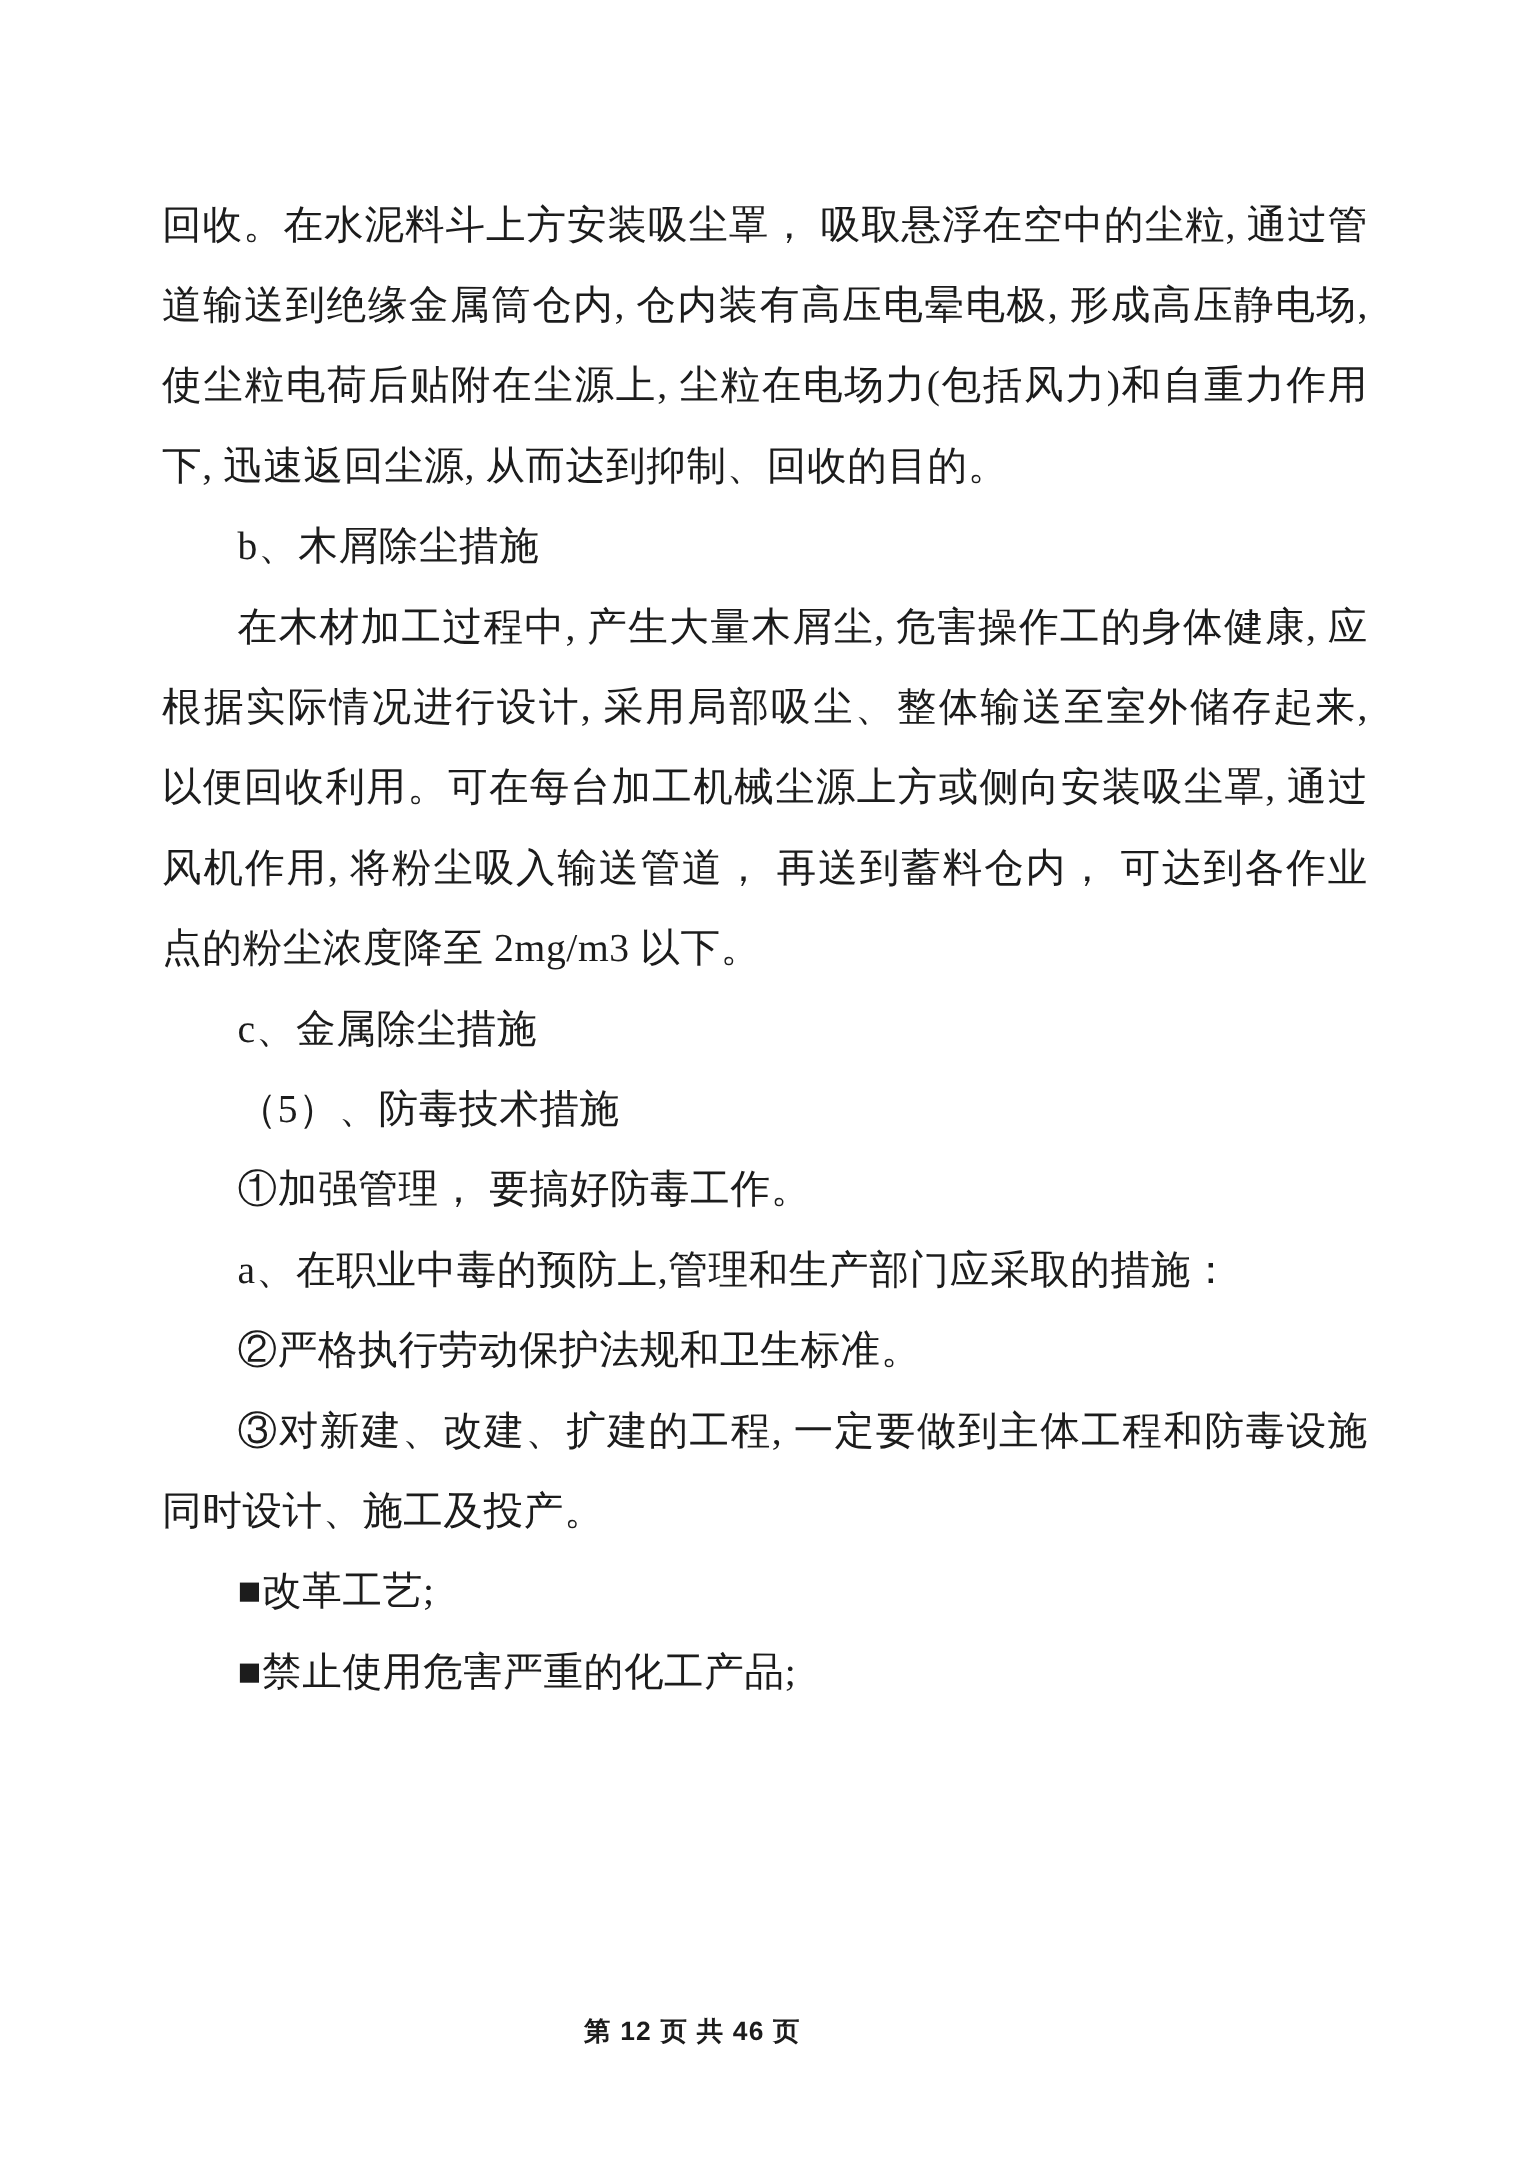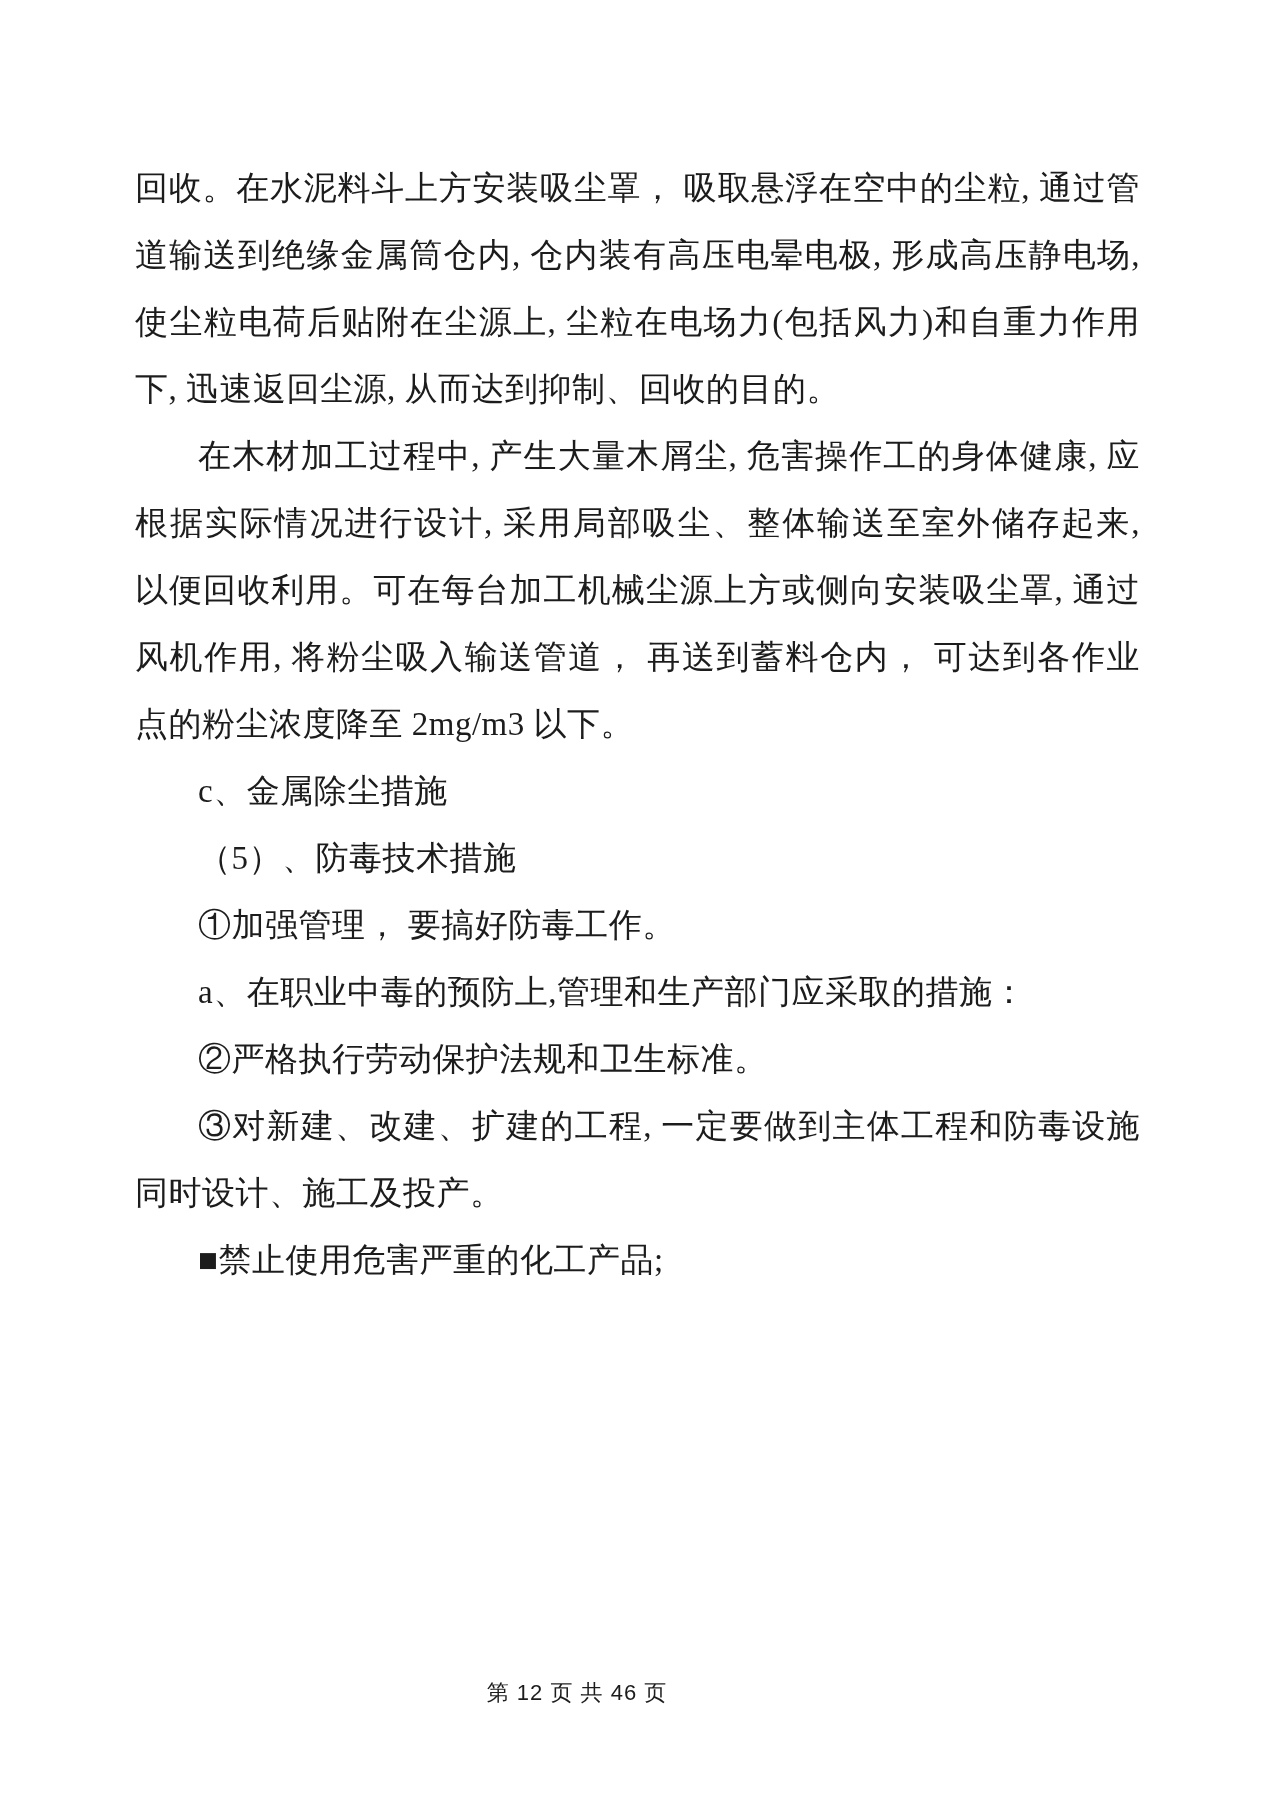--- a/index.html
+++ b/index.html
@@ -34,36 +34,38 @@
   .content p.indent {
     text-indent: 63px;
   }
   .footer {
     position: absolute;
     left: 577px;
     top: 1678px;
     transform: translateX(-50%);
     white-space: nowrap;
     font-family: "Liberation Sans", "DejaVu Sans", sans-serif;
-    font-weight: normal;
+    font-weight: bold;
     font-size: 22px;
     letter-spacing: 1px;
     color: #1c1c1c;
   }
 </style>
 </head>
 <body>
 
 <div class="page">
   <div class="content">
     <p>回收。在水泥料斗上方安装吸尘罩， 吸取悬浮在空中的尘粒, 通过管道输送到绝缘金属筒仓内, 仓内装有高压电晕电极, 形成高压静电场, 使尘粒电荷后贴附在尘源上, 尘粒在电场力(包括风力)和自重力作用下, 迅速返回尘源, 从而达到抑制、回收的目的。</p>
+    <p class="indent">b、木屑除尘措施</p>
     <p class="indent">在木材加工过程中, 产生大量木屑尘, 危害操作工的身体健康, 应根据实际情况进行设计, 采用局部吸尘、整体输送至室外储存起来, 以便回收利用。可在每台加工机械尘源上方或侧向安装吸尘罩, 通过风机作用, 将粉尘吸入输送管道， 再送到蓄料仓内， 可达到各作业点的粉尘浓度降至 2mg/m3 以下。</p>
     <p class="indent">c、金属除尘措施</p>
     <p class="indent">（5）、防毒技术措施</p>
     <p class="indent">①加强管理， 要搞好防毒工作。</p>
     <p class="indent">a、在职业中毒的预防上,管理和生产部门应采取的措施：</p>
     <p class="indent">②严格执行劳动保护法规和卫生标准。</p>
     <p class="indent">③对新建、改建、扩建的工程, 一定要做到主体工程和防毒设施同时设计、施工及投产。</p>
+    <p class="indent">■改革工艺;</p>
     <p class="indent">■禁止使用危害严重的化工产品;</p>
   </div>
 
   <div class="footer">第 12 页 共 46 页</div>
 </div>
 
 </body></html>

